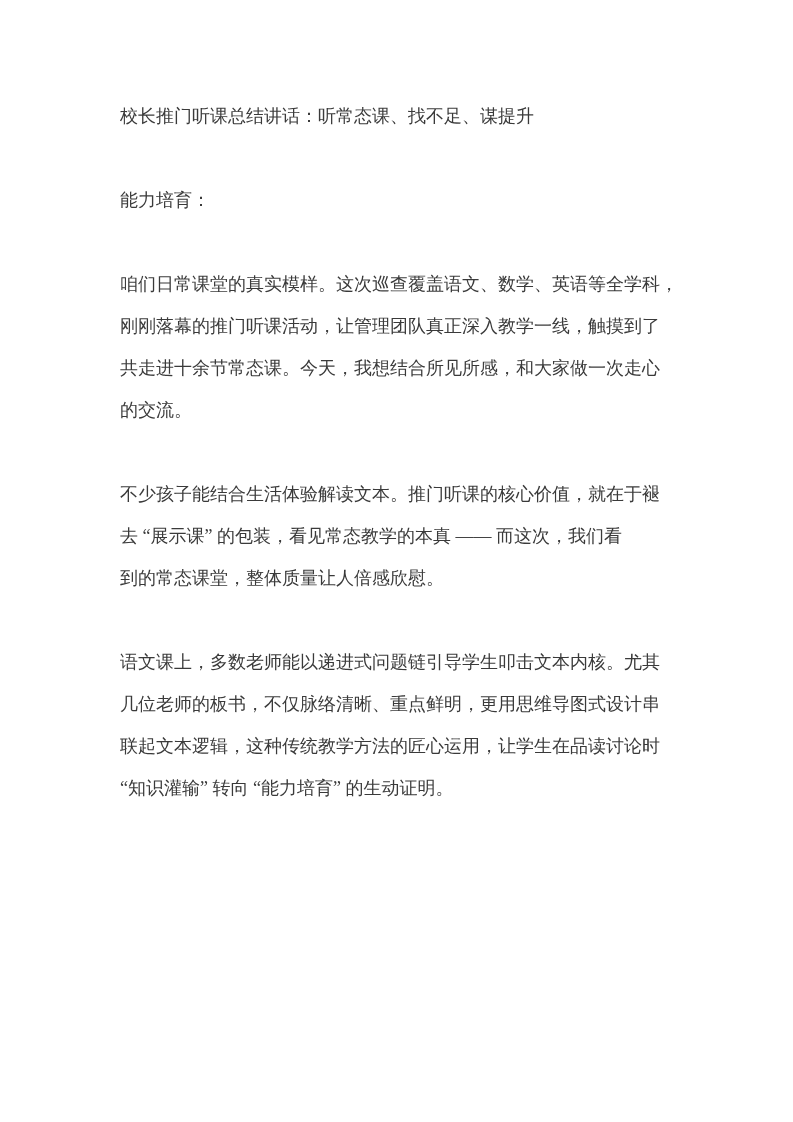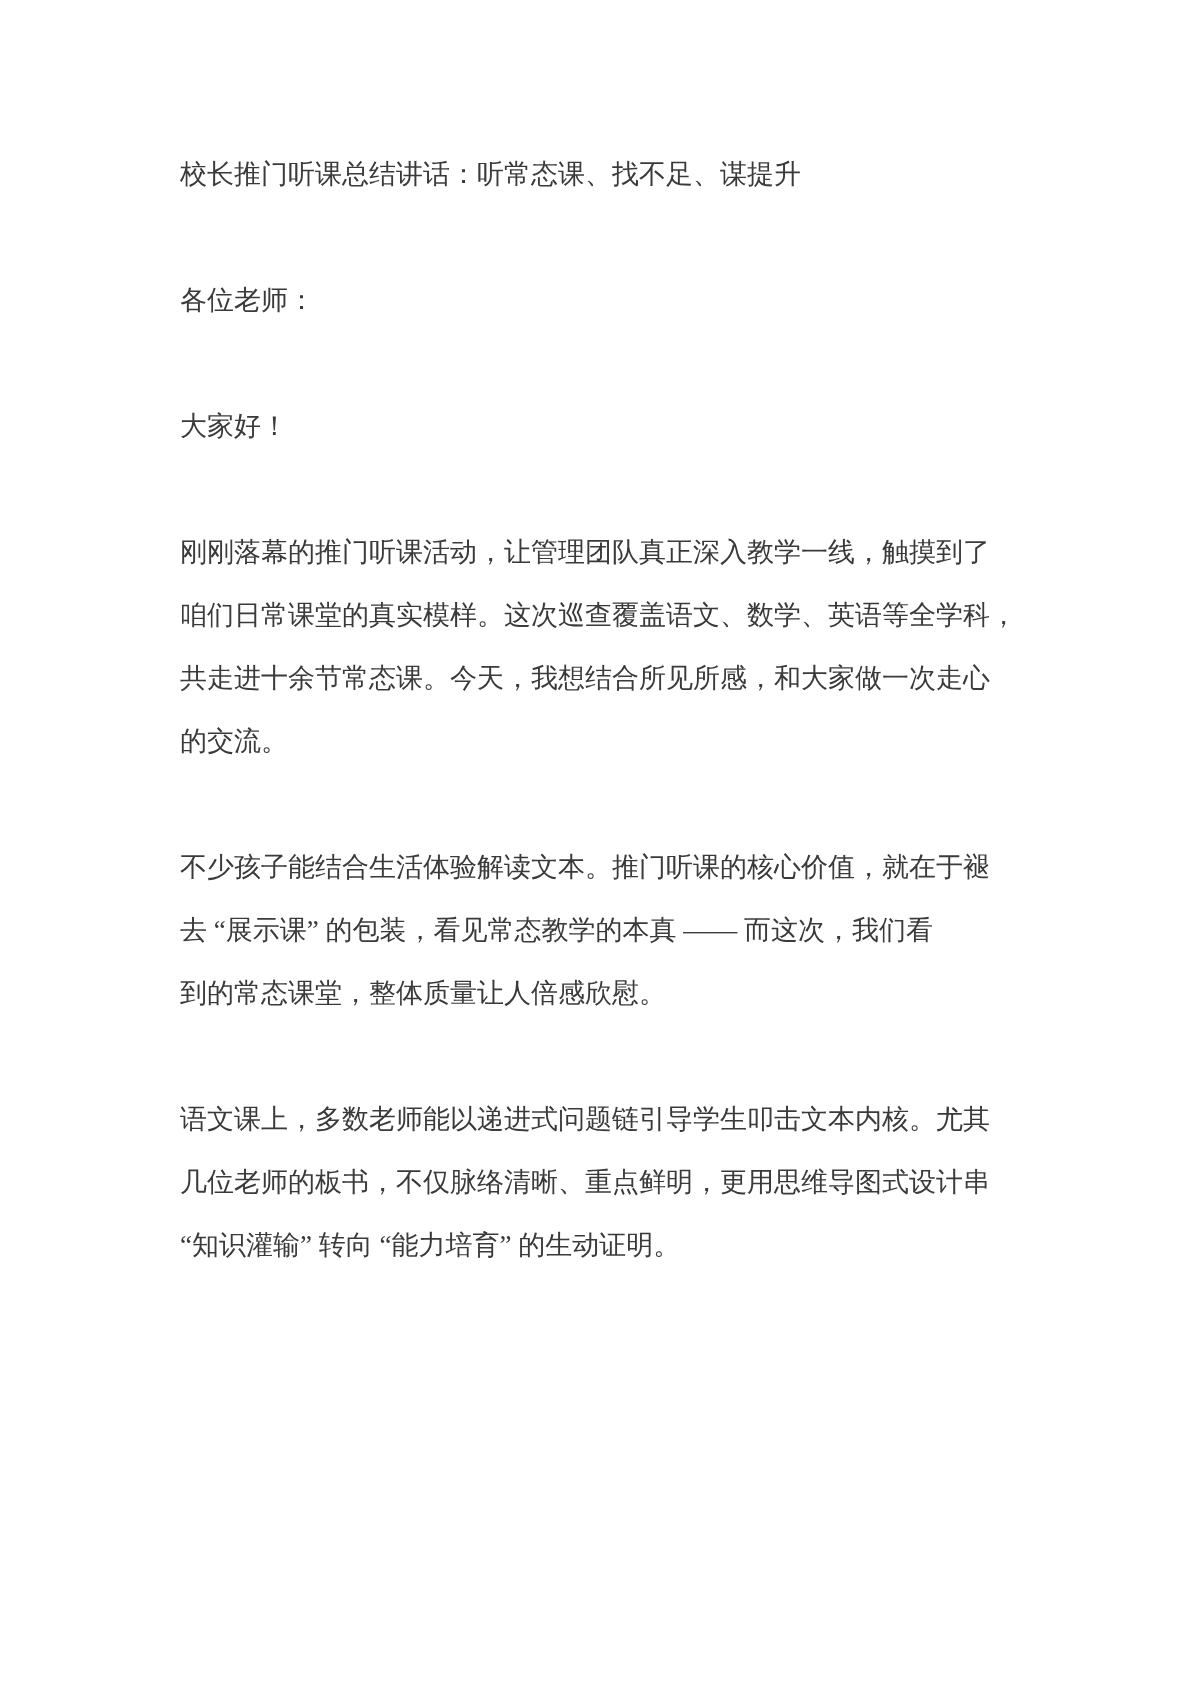--- a/index.html
+++ b/index.html
@@ -40,41 +40,39 @@
 <body>
 
 <div class="page">
   <div class="content">
 
     <div class="block title-block">
       <div class="line">校长推门听课总结讲话：听常态课、找不足、谋提升</div>
     </div>
 
     <div class="block">
-      <div class="line">各位老师：</div>
+      <div class="line">能力培育：</div>
     </div>
 
-    <div class="block">
-      <div class="line">大家好！</div>
-    </div>
 
     <div class="block">
+      <div class="line">咱们日常课堂的真实模样。这次巡查覆盖语文、数学、英语等全学科，</div>
       <div class="line">刚刚落幕的推门听课活动，让管理团队真正深入教学一线，触摸到了</div>
-      <div class="line">咱们日常课堂的真实模样。这次巡查覆盖语文、数学、英语等全学科，</div>
       <div class="line">共走进十余节常态课。今天，我想结合所见所感，和大家做一次走心</div>
       <div class="line">的交流。</div>
     </div>
 
 
     <div class="block">
       <div class="line">不少孩子能结合生活体验解读文本。推门听课的核心价值，就在于褪</div>
       <div class="line">去 “展示课” 的包装，看见常态教学的本真 —— 而这次，我们看</div>
       <div class="line">到的常态课堂，整体质量让人倍感欣慰。</div>
     </div>
 
     <div class="block">
       <div class="line">语文课上，多数老师能以递进式问题链引导学生叩击文本内核。尤其</div>
       <div class="line">几位老师的板书，不仅脉络清晰、重点鲜明，更用思维导图式设计串</div>
+      <div class="line">联起文本逻辑，这种传统教学方法的匠心运用，让学生在品读讨论时</div>
       <div class="line">“知识灌输” 转向 “能力培育” 的生动证明。</div>
     </div>
 
   </div>
 </div>
 
 </body></html>

